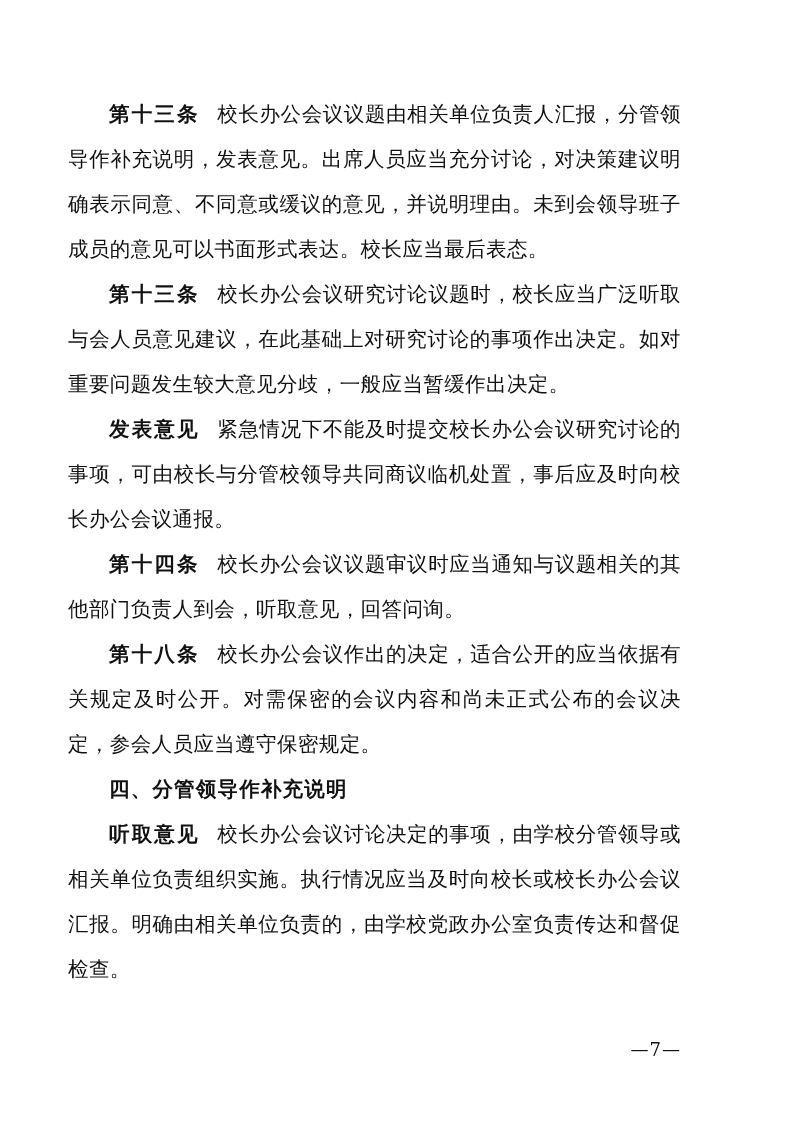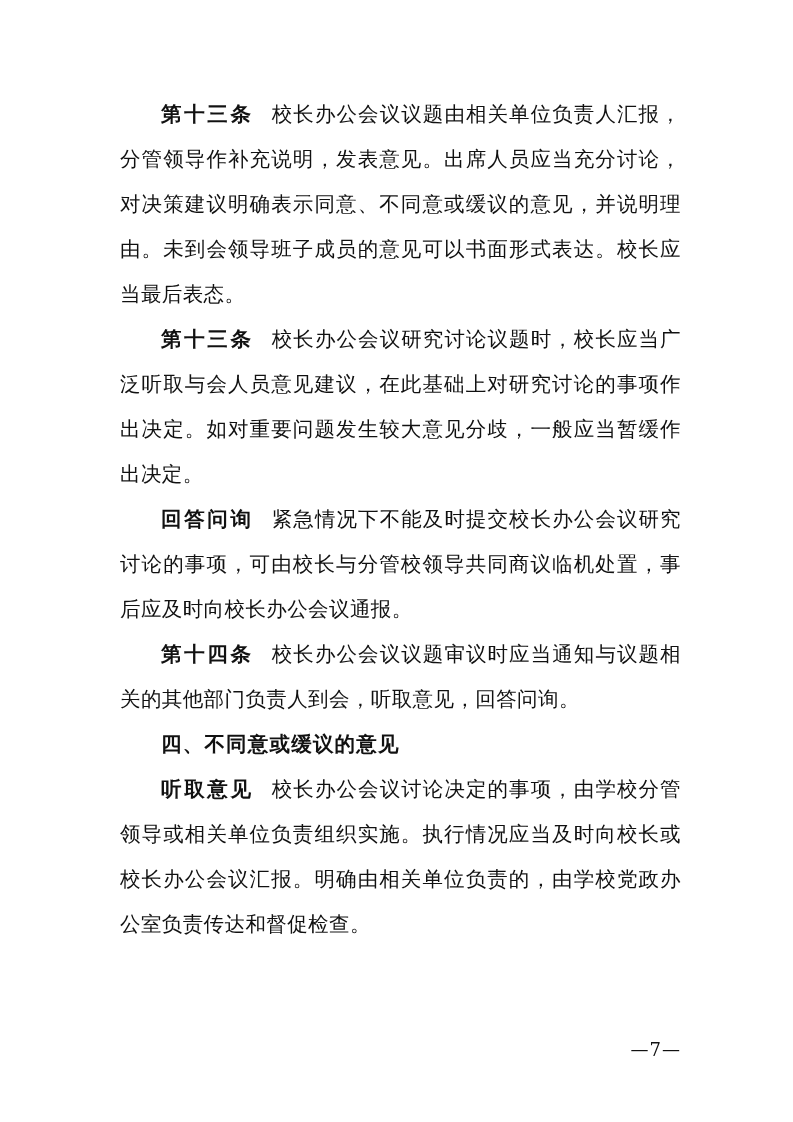--- a/index.html
+++ b/index.html
@@ -11,21 +11,21 @@
     width: 793px;
     height: 1122px;
     font-family: "DejaVu Serif", "Liberation Serif", serif;
     color: #111111;
   }
   .page {
     position: relative;
     width: 793px;
     height: 1122px;
     box-sizing: border-box;
-    padding: 92px 112px 60px 120px;
+    padding: 92px 112px 60px 68px;
     background: #ffffff;
   }
   .doc-body {
     font-size: 20.5px;
     line-height: 45px;
     text-align: justify;
     text-justify: inter-ideograph;
     letter-spacing: 0.4px;
   }
   .para {
@@ -65,30 +65,33 @@
 
     <p class="para">
       <span class="lead">第十三条</span><span class="gap"></span><span>校长办公会议议题由相关单位负责人汇报，分管领导作补充说明，发表意见。出席人员应当充分讨论，对决策建议明确表示同意、不同意或缓议的意见，并说明理由。未到会领导班子成员的意见可以书面形式表达。校长应当最后表态。</span>
     </p>
 
     <p class="para">
       <span class="lead">第十三条</span><span class="gap"></span><span>校长办公会议研究讨论议题时，校长应当广泛听取与会人员意见建议，在此基础上对研究讨论的事项作出决定。如对重要问题发生较大意见分歧，一般应当暂缓作出决定。</span>
     </p>
 
     <p class="para">
-      <span class="lead">回答问询</span><span class="gap"></span><span>紧急情况下不能及时提交校长办公会议研究讨论的事项，可由校长与分管校领导共同商议临机处置，事后应及时向校长办公会议通报。</span>
+      <span class="lead">发表意见</span><span class="gap"></span><span>紧急情况下不能及时提交校长办公会议研究讨论的事项，可由校长与分管校领导共同商议临机处置，事后应及时向校长办公会议通报。</span>
     </p>
 
     <p class="para">
       <span class="lead">第十四条</span><span class="gap"></span><span>校长办公会议议题审议时应当通知与议题相关的其他部门负责人到会，听取意见，回答问询。</span>
     </p>
 
 
+    <p class="para">
+      <span class="lead">第十八条</span><span class="gap"></span><span>校长办公会议作出的决定，适合公开的应当依据有关规定及时公开。对需保密的会议内容和尚未正式公布的会议决定，参会人员应当遵守保密规定。</span>
+    </p>
 
-    <p class="section-heading">四、不同意或缓议的意见</p>
+    <p class="section-heading">四、分管领导作补充说明</p>
 
     <p class="para">
       <span class="lead">听取意见</span><span class="gap"></span><span>校长办公会议讨论决定的事项，由学校分管领导或相关单位负责组织实施。执行情况应当及时向校长或校长办公会议汇报。明确由相关单位负责的，由学校党政办公室负责传达和督促检查。</span>
     </p>
 
   </div>
 
   <div class="page-number">—7—</div>
 </div>
 

